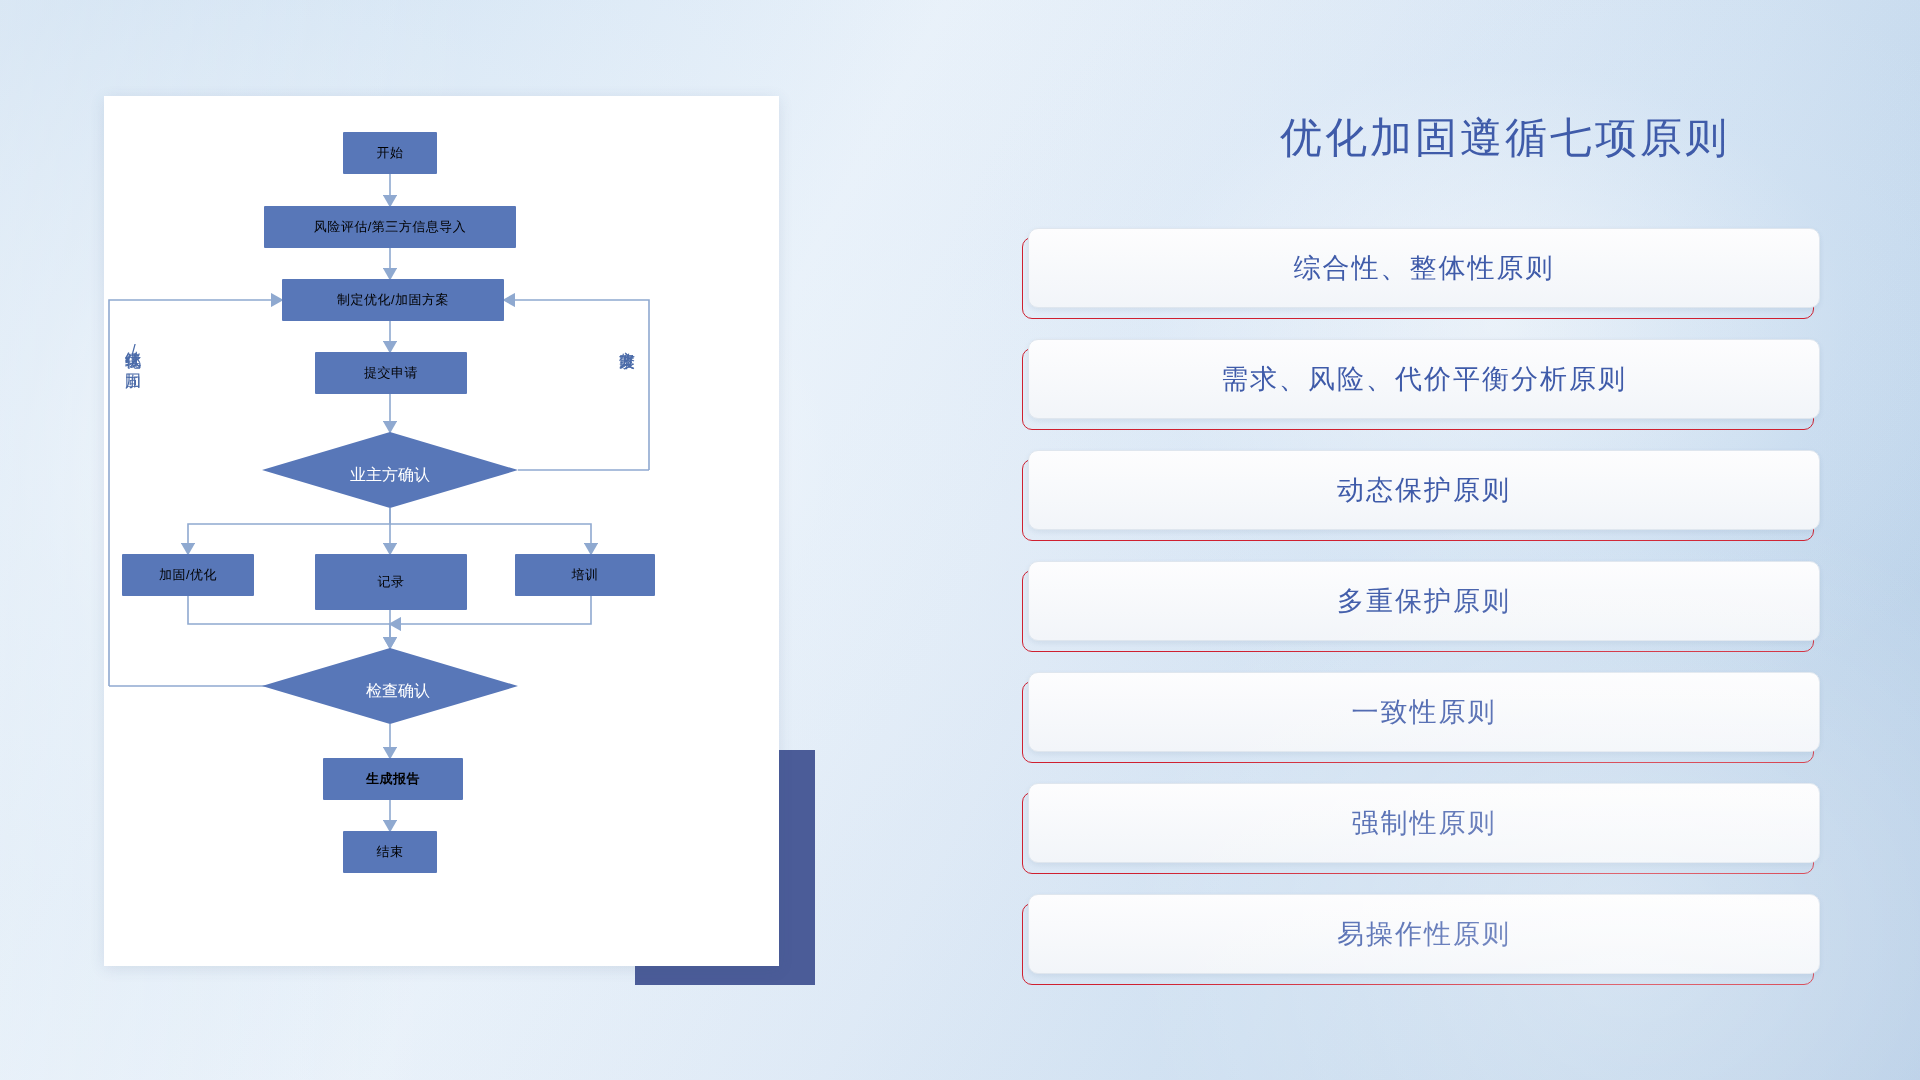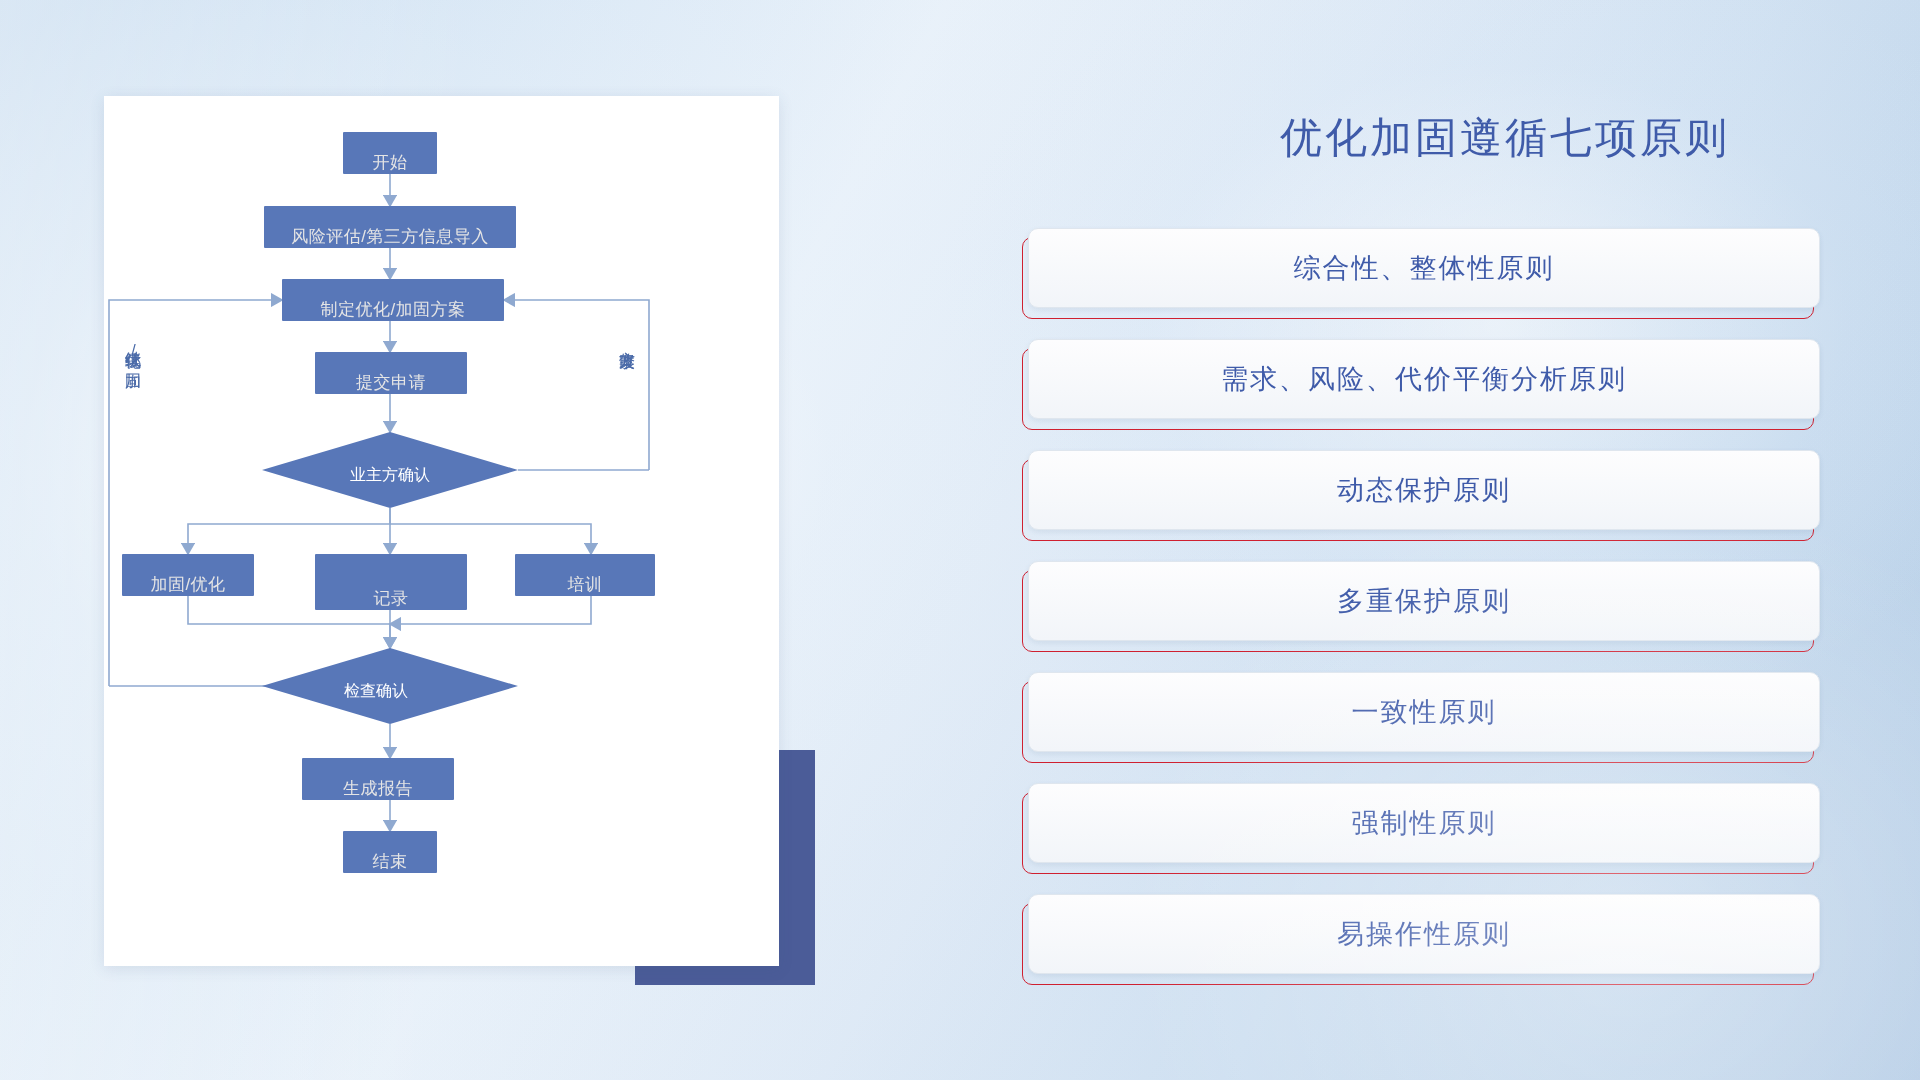--- a/index.html
+++ b/index.html
@@ -63,24 +63,24 @@
   }
   svg.flow {
     position: absolute;
     left: 0; top: 0;
     width: 675px;
     height: 870px;
   }
   .node {
     position: absolute;
     background: #5877b8;
-    color: #e5e5e5;
-    font-size: 17px;
+    color: #000000;
+    font-size: 13px;
     display: flex;
-    align-items: flex-end;
+    align-items: center;
     justify-content: center;
     letter-spacing: 0.5px;
     border-radius: 1px;
     white-space: nowrap;
   }
   .diamond-label {
     position: absolute;
     color: #ffffff;
     font-size: 16px;
     display: flex;
@@ -229,25 +229,25 @@
       </div>
 
       <div class="node" style="left:211px; top:458px; width:152px; height:56px;">
         <span>记录</span>
       </div>
 
       <div class="node" style="left:411px; top:458px; width:140px; height:42px;">
         <span>培训</span>
       </div>
 
-      <div class="diamond-label" style="left:192px; top:574px; width:160px; height:32px;">
+      <div class="diamond-label" style="left:214px; top:574px; width:160px; height:32px;">
         <span>检查确认</span>
       </div>
 
-      <div class="node" style="left:198px; top:662px; width:152px; height:42px;">
+      <div class="node" style="left:219px; top:662px; width:140px; height:42px;font-weight:bold;">
         <span>生成报告</span>
       </div>
 
       <div class="node" style="left:239px; top:735px; width:94px; height:42px;">
         <span>结束</span>
       </div>
 
       <div class="vlabel" style="left:20px; top:242px; height:150px;">
         <span>继续优化/加固</span>
       </div>

